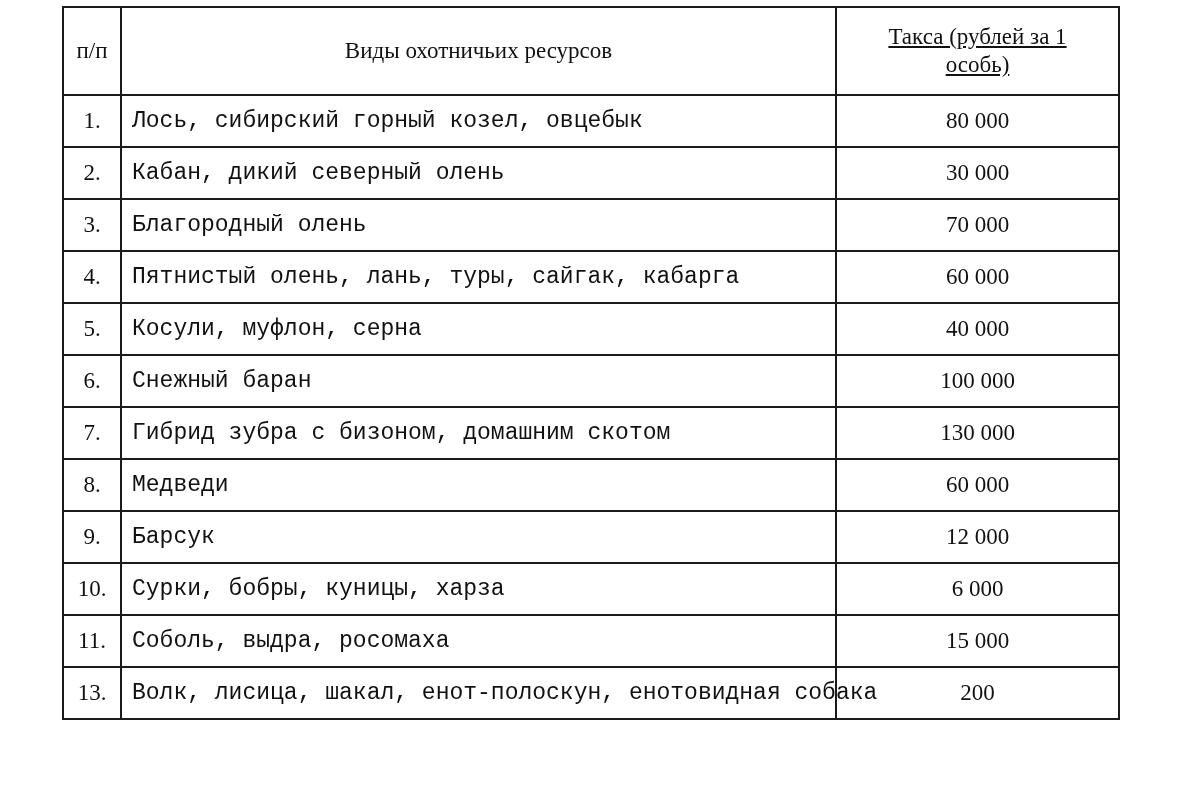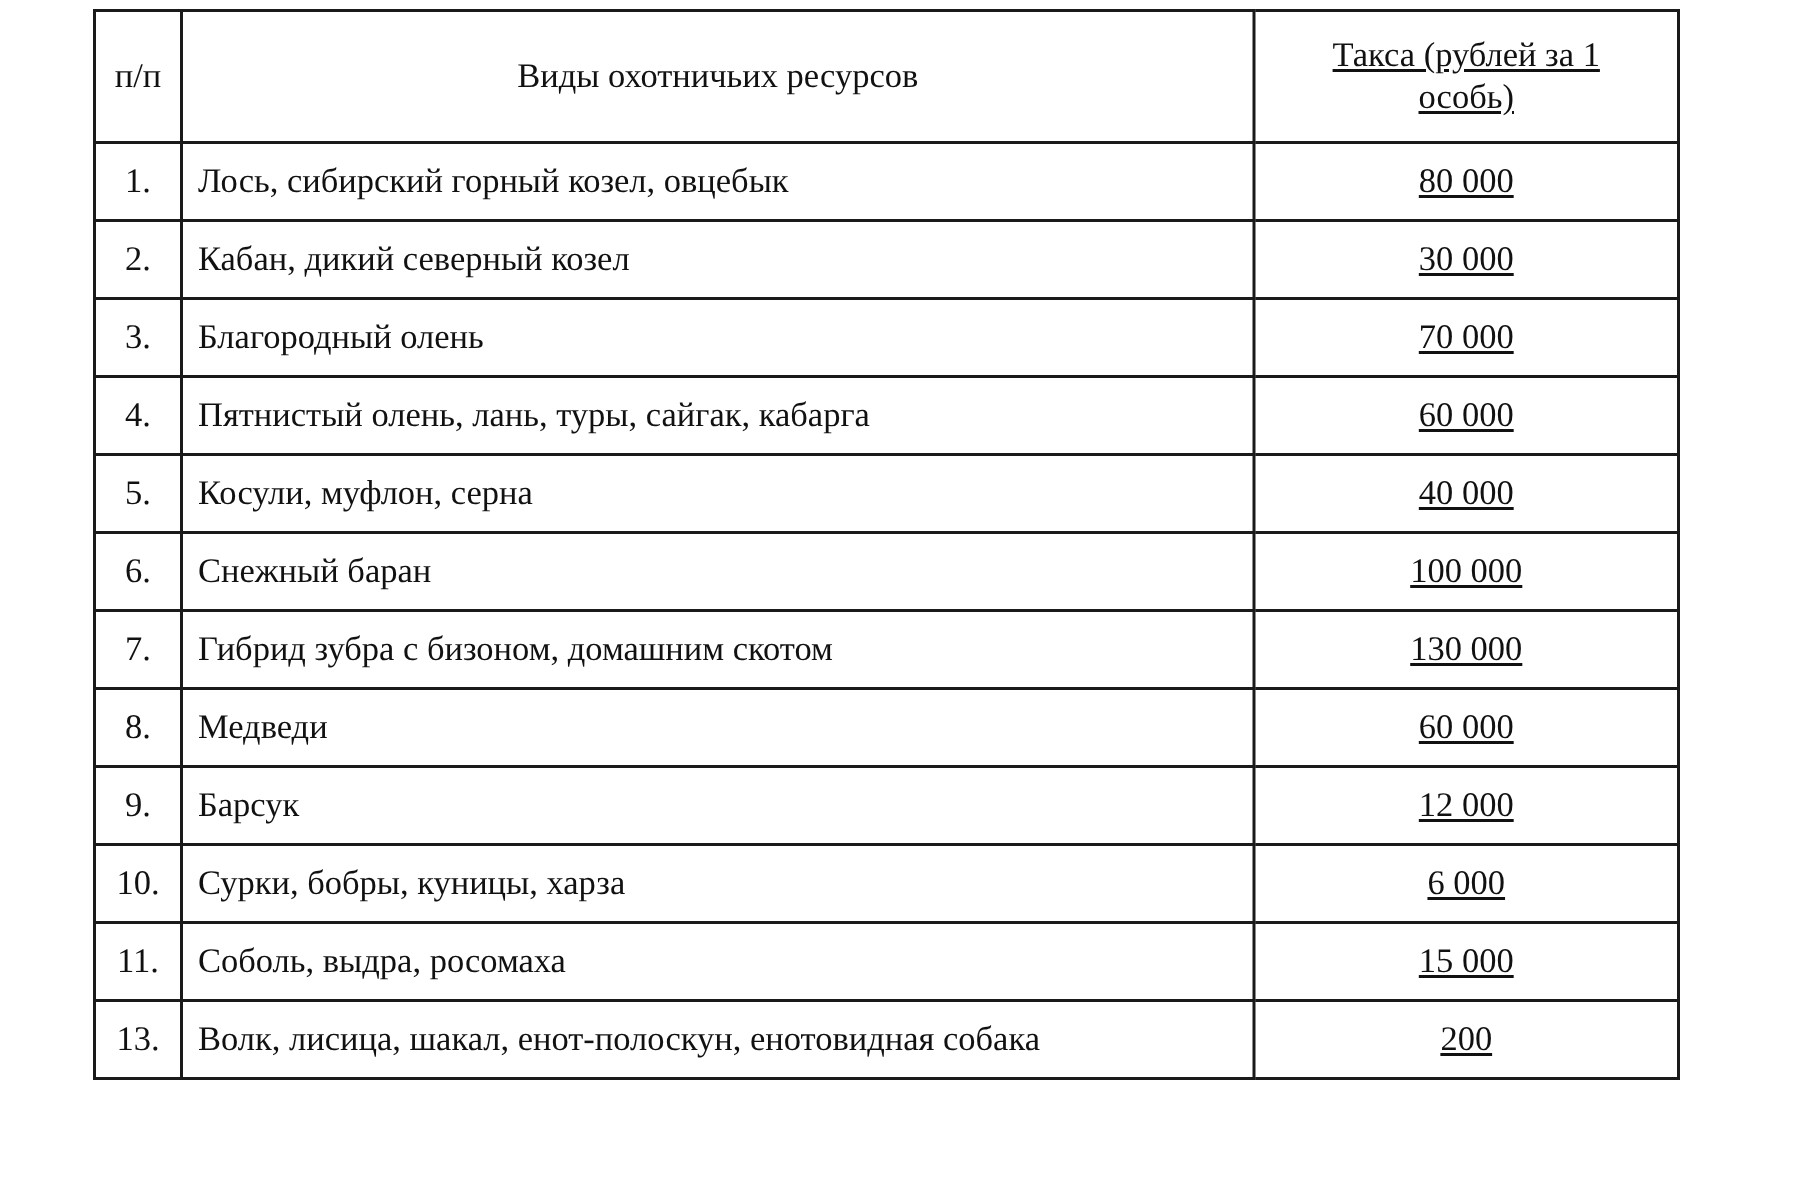--- a/index.html
+++ b/index.html
@@ -68,26 +68,26 @@
   tbody td.cell-num {
     text-align: center;
     padding: 0 2px;
     white-space: nowrap;
   }
   tbody td.cell-name {
     text-align: left;
     padding-left: 10px;
     padding-right: 10px;
     white-space: nowrap;
+    font-family: Liberation Mono, monospace;
   }
   tbody td.cell-rate {
     text-align: center;
     padding: 0 10px;
     white-space: nowrap;
-    text-decoration: underline;
   }
 </style>
 </head>
 <body>
 
 <div class="page">
   <div class="table-wrap">
     <table class="rate-table">
       <colgroup>
         <col class="c-num">
@@ -102,21 +102,21 @@
         </tr>
       </thead>
       <tbody>
         <tr>
           <td class="cell-num">1.</td>
           <td class="cell-name">Лось, сибирский горный козел, овцебык</td>
           <td class="cell-rate">80 000</td>
         </tr>
         <tr>
           <td class="cell-num">2.</td>
-          <td class="cell-name">Кабан, дикий северный козел</td>
+          <td class="cell-name">Кабан, дикий северный олень</td>
           <td class="cell-rate">30 000</td>
         </tr>
         <tr>
           <td class="cell-num">3.</td>
           <td class="cell-name">Благородный олень</td>
           <td class="cell-rate">70 000</td>
         </tr>
         <tr>
           <td class="cell-num">4.</td>
           <td class="cell-name">Пятнистый олень, лань, туры, сайгак, кабарга</td>

